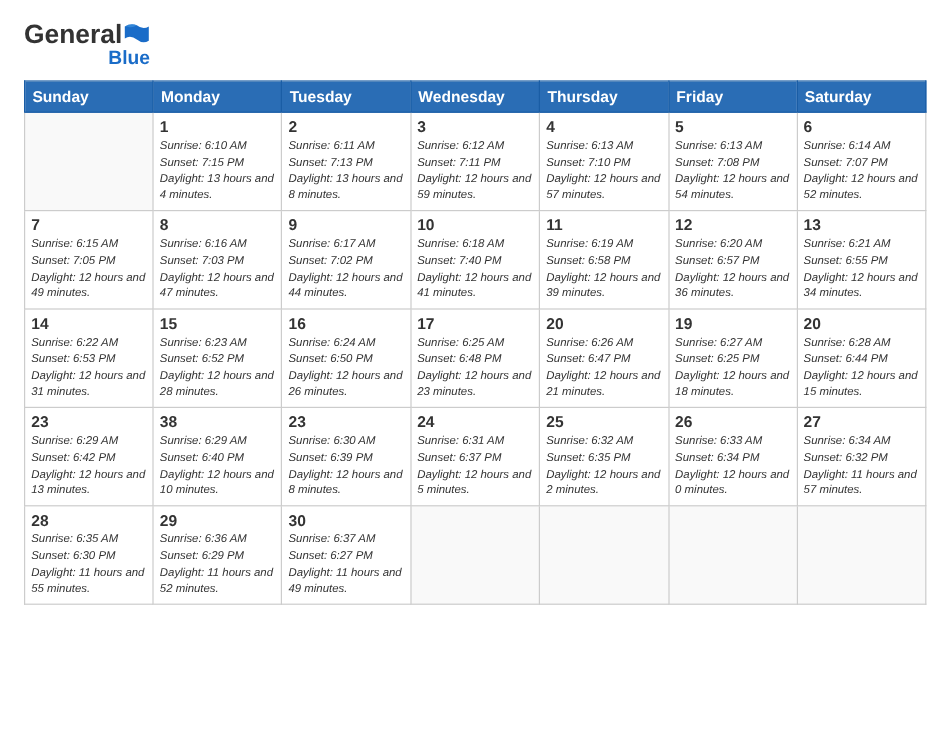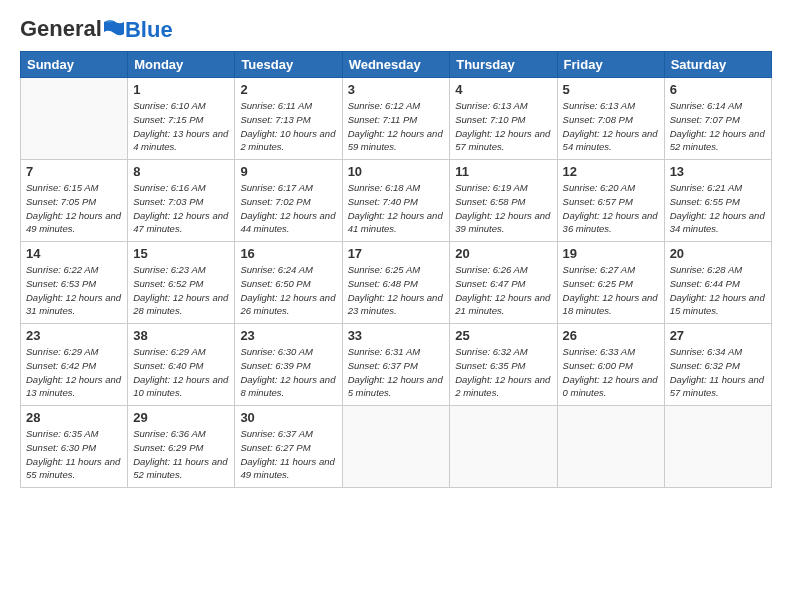--- a/index.html
+++ b/index.html
@@ -17,22 +17,22 @@
       background: #fff;
     }
     .header {
       display: flex;
       justify-content: space-between;
       align-items: flex-start;
       margin-bottom: 10px;
     }
     .logo {
       display: flex;
-      flex-direction: row;
-      align-items: flex-start;
+      flex-direction: column;
+      align-items: flex-end;
     }
     .title-block {
       text-align: right;
     }
     .month-title {
       font-size: 32px;
       font-weight: bold;
       color: #333;
       line-height: 1.1;
     }
@@ -91,21 +91,21 @@
 <div class="page">
   <div class="header">
     <div class="logo">
   <div style="display:flex;align-items:center;line-height:1;">
     <span style="font-size:22px;font-weight:bold;color:#333;">General</span>
     <svg width="22" height="18" viewBox="0 0 22 18" style="margin-left:1px;margin-top:0;">
       <path d="M11 1 Q16 5 21 2 L21 14 Q16 17 11 13 Q6 9 1 12 L1 2 Q6 -1 11 1Z" fill="#1a6cc8"></path>
       <path d="M11 1 Q7 4 3 2 L1 2 Q6 -1 11 1Z" fill="#4a9fe8" opacity="0.5"></path>
     </svg>
   </div>
-  <div style="font-size:22px;font-weight:bold;color:#1a6cc8;line-height:1;margin-top:1px;">Blue</div>
+  <div style="font-size:16px;font-weight:bold;color:#1a6cc8;line-height:1;margin-top:1px;">Blue</div>
 </div>
     <div class="title-block">
       <div class="month-title"></div>
       <div class="location"></div>
     </div>
   </div>
 
   <table class="calendar">
     <thead>
       <tr id="header-row">
@@ -127,21 +127,21 @@
               <span>Sunrise: 6:10 AM</span>
               <span>Sunset: 7:15 PM</span>
               <span>Daylight: 13 hours and 4 minutes.</span>
             </div>
           </td>
           <td>
             <span class="day-num">2</span>
             <div class="day-info">
               <span>Sunrise: 6:11 AM</span>
               <span>Sunset: 7:13 PM</span>
-              <span>Daylight: 10 hours and 2 minutes.</span>
+              <span>Daylight: 13 hours and 8 minutes.</span>
             </div>
           </td>
           <td>
             <span class="day-num">3</span>
             <div class="day-info">
               <span>Sunrise: 6:12 AM</span>
               <span>Sunset: 7:11 PM</span>
               <span>Daylight: 12 hours and 59 minutes.</span>
             </div>
           </td>
@@ -305,40 +305,40 @@
           </td>
           <td>
             <span class="day-num">23</span>
             <div class="day-info">
               <span>Sunrise: 6:30 AM</span>
               <span>Sunset: 6:39 PM</span>
               <span>Daylight: 12 hours and 8 minutes.</span>
             </div>
           </td>
           <td>
-            <span class="day-num">33</span>
+            <span class="day-num">24</span>
             <div class="day-info">
               <span>Sunrise: 6:31 AM</span>
               <span>Sunset: 6:37 PM</span>
               <span>Daylight: 12 hours and 5 minutes.</span>
             </div>
           </td>
           <td>
             <span class="day-num">25</span>
             <div class="day-info">
               <span>Sunrise: 6:32 AM</span>
               <span>Sunset: 6:35 PM</span>
               <span>Daylight: 12 hours and 2 minutes.</span>
             </div>
           </td>
           <td>
             <span class="day-num">26</span>
             <div class="day-info">
               <span>Sunrise: 6:33 AM</span>
-              <span>Sunset: 6:00 PM</span>
+              <span>Sunset: 6:34 PM</span>
               <span>Daylight: 12 hours and 0 minutes.</span>
             </div>
           </td>
           <td>
             <span class="day-num">27</span>
             <div class="day-info">
               <span>Sunrise: 6:34 AM</span>
               <span>Sunset: 6:32 PM</span>
               <span>Daylight: 11 hours and 57 minutes.</span>
             </div>

